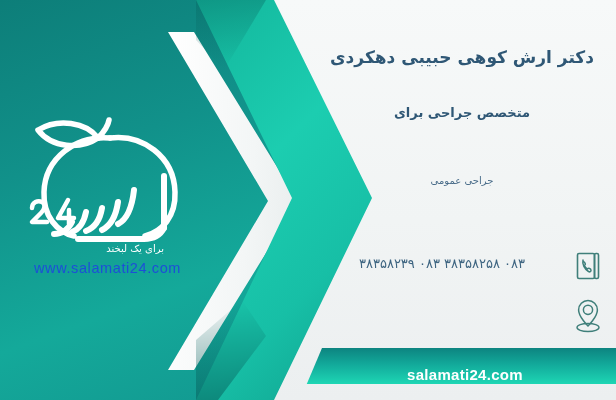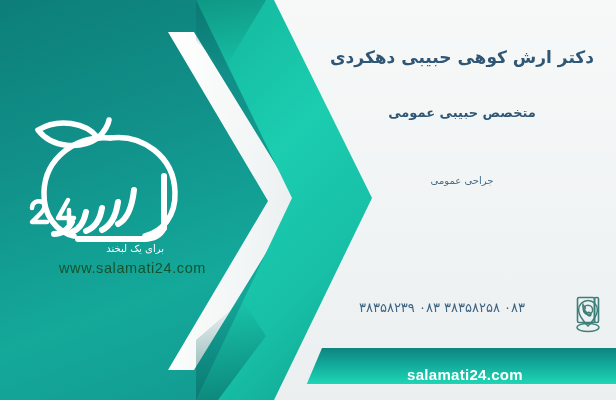--- a/index.html
+++ b/index.html
@@ -49,22 +49,22 @@
     clip-path:polygon(0 0,70px 0,28px 70px,0 40px);
   }
 
   
   .logo{
     position:absolute;left:14px;top:112px;width:190px;height:175px;
     pointer-events:none;
   }
   .logo svg{display:block;width:190px;height:150px;}
   .logo-url{
-    position:absolute;left:12px;top:148px;width:180px;text-align:right;
-    color:#14532d;font-size:14.5px;letter-spacing:.6px;
+    position:absolute;left:20px;top:148px;width:180px;text-align:left;
+    color:#1d4ed8;font-size:14.5px;letter-spacing:.6px;
     font-family:"Liberation Sans",sans-serif;
   }
 
   
   .content{position:absolute;right:0;top:0;width:300px;height:400px;direction:rtl;}
   .doc-name{
     position:absolute;right:18px;top:46px;width:272px;text-align:center;
     color:#2f5775;font-size:17px;font-weight:bold;line-height:1.3;
   }
   .doc-spec{
@@ -81,21 +81,21 @@
   }
   .icon-box{
     width:40px;flex:0 0 40px;display:flex;align-items:flex-start;justify-content:center;
     padding-top:1px;
   }
   .info-text{
     flex:1;text-align:right;color:#3d6480;font-size:11px;line-height:1.45;
     padding-top:2px;
   }
 
-  .row-phone{right:8px;top:250px;width:292px;margin-top:44px;}
+  .row-phone{right:8px;top:250px;width:292px;}
   .row-phone .info-text{font-size:13px;letter-spacing:.4px;text-align:center;padding-top:5px;}
   .row-addr{right:8px;top:297px;width:292px;}
   .row-addr .info-text{font-size:9.5px;line-height:1.6;text-align:center;color:#3d6480;}
 
   
   .footer{
     position:absolute;left:300px;top:348px;width:316px;height:36px;
     background:linear-gradient(180deg,#0d8480 0%,#12a99a 45%,#1ed6b4 100%);
     clip-path:polygon(22px 0,316px 0,316px 52px,0 52px);
   }
@@ -149,21 +149,21 @@
       </g>
 
       <text x="150" y="140" text-anchor="end" fill="#ffffff" font-size="10" font-family="DejaVu Sans, sans-serif">برای یک لبخند</text>
     </svg>
     <div class="logo-url">www.salamati24.com</div>
   </div>
 
   <div class="content">
 
     <div class="doc-name">دکتر ارش  کوهی حبیبی دهکردی</div>
-    <div class="doc-spec">متخصص حبیبی عمومی</div>
+    <div class="doc-spec">متخصص جراحی برای</div>
     <div class="doc-field">جراحی عمومی</div>
 
     <div class="info-row row-phone">
       <div class="icon-box">
         <svg width="26" height="30" viewBox="0 0 26 30" xmlns="http://www.w3.org/2000/svg">
           <rect x="2.5" y="2.5" width="17" height="25" rx="1.5" fill="none" stroke="#3f7f7a" stroke-width="1.6"></rect>
           <rect x="19.5" y="2.5" width="4" height="25" rx="1.5" fill="none" stroke="#3f7f7a" stroke-width="1.6"></rect>
           <path d="M8 9 C7 13 9.5 18 13.5 20.5 C15 21.4 16 20.5 16 19.2 C16 18.3 14.8 17.6 14 17.3 C13.3 17 12.9 17.6 12.4 18 C11 17.2 10 16 9.4 14.6 C9.9 14.2 10.5 13.8 10.3 13 C10.1 12.2 9.6 10.9 8.8 10.7 C8.4 10.6 8.1 10.8 8 9 Z" fill="none" stroke="#3f7f7a" stroke-width="1.5" stroke-linejoin="round"></path>
         </svg>
       </div>

